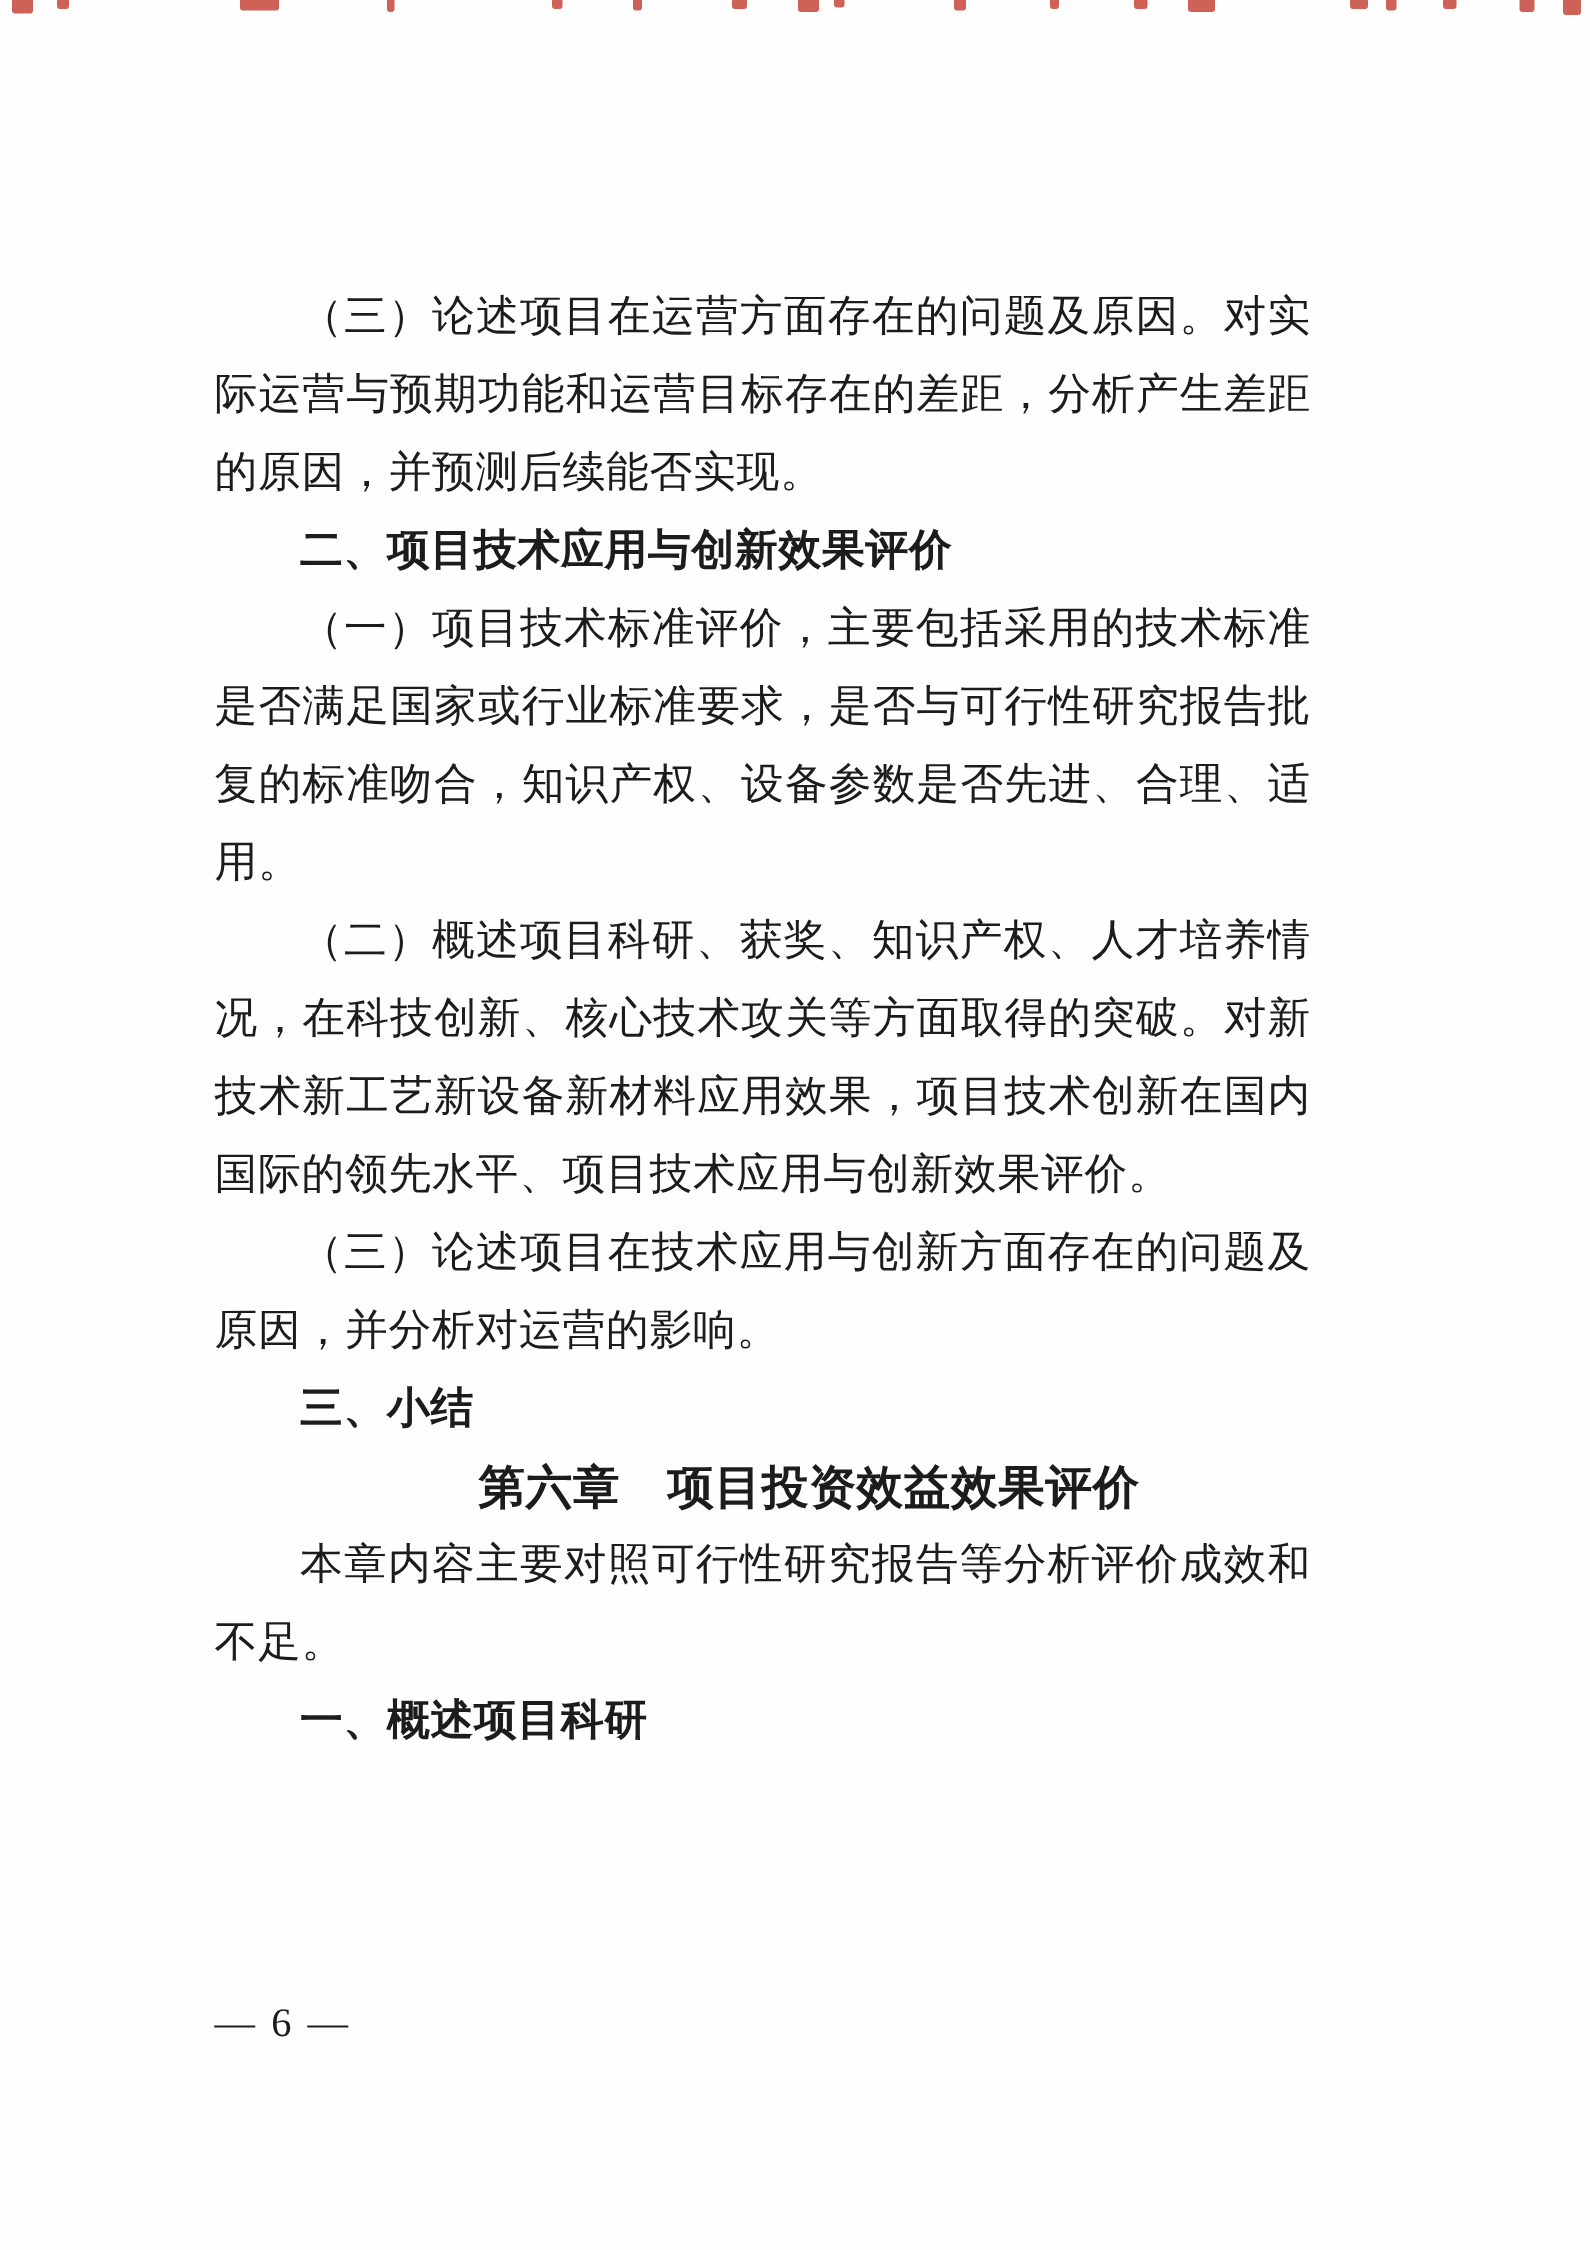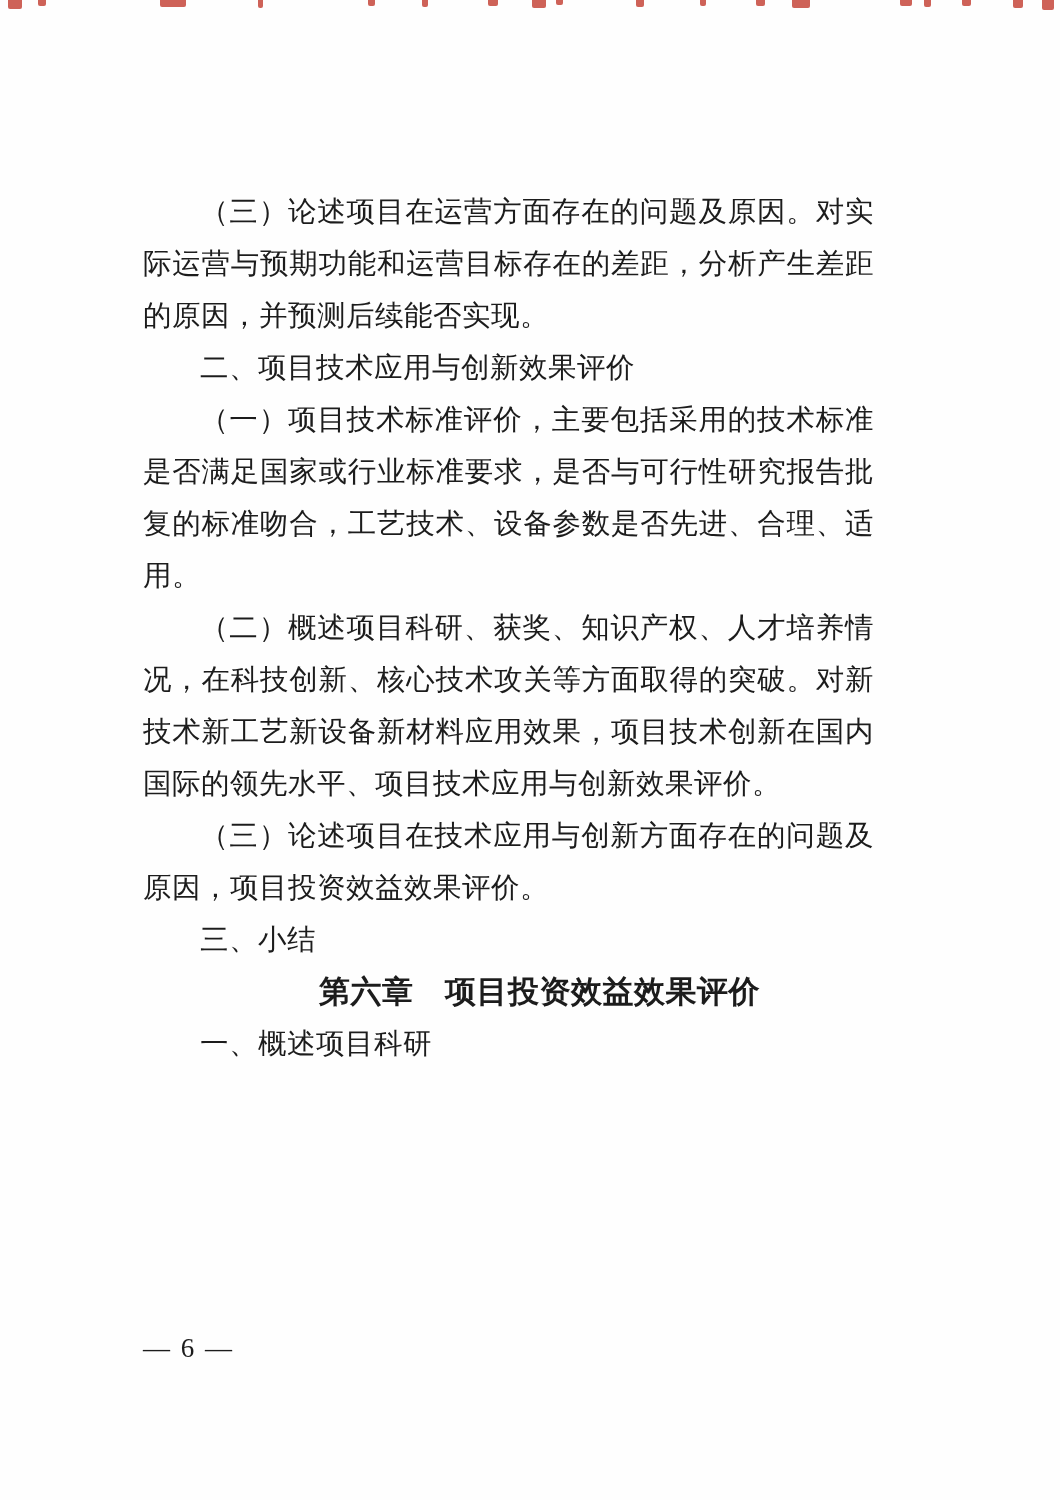--- a/index.html
+++ b/index.html
@@ -35,21 +35,21 @@
   }
   .doc-body p{
     font-size:28.5px;
     line-height:52px;
     text-align:justify;
     text-indent:2em;
     letter-spacing:0.5px;
     color:var(--ink);
   }
   .doc-body p.subheading{
-    font-weight:normal;
+    font-weight:bold;
     text-align:left;
   }
   .doc-body p.chapter{
     font-family:"Liberation Sans","DejaVu Sans",sans-serif;
     font-weight:bold;
     font-size:31px;
     text-align:center;
   }
   .page-footer{
     position:absolute;
@@ -82,21 +82,22 @@
     <div class="mark" style="left: 900px; width: 12px; height: 6px;"></div>
     <div class="mark" style="left: 924px; width: 7px; height: 7px;"></div>
     <div class="mark" style="left: 962px; width: 9px; height: 6px;"></div>
     <div class="mark" style="left: 1013px; width: 10px; height: 8px;"></div>
     <div class="mark" style="left: 1042px; width: 12px; height: 10px;"></div>
   </div>
 
 <div class="doc-body" id="doc-body">
     <p class="body">（三）论述项目在运营方面存在的问题及原因。对实际运营与预期功能和运营目标存在的差距，分析产生差距的原因，并预测后续能否实现。</p>
     <p class="subheading">二、项目技术应用与创新效果评价</p>
-    <p class="body">（一）项目技术标准评价，主要包括采用的技术标准是否满足国家或行业标准要求，是否与可行性研究报告批复的标准吻合，工艺技术、设备参数是否先进、合理、适用。</p>
+    <p class="body">（一）项目技术标准评价，主要包括采用的技术标准是否满足国家或行业标准要求，是否与可行性研究报告批复的标准吻合，知识产权、设备参数是否先进、合理、适用。</p>
     <p class="body">（二）概述项目科研、获奖、知识产权、人才培养情况，在科技创新、核心技术攻关等方面取得的突破。对新技术新工艺新设备新材料应用效果，项目技术创新在国内国际的领先水平、项目技术应用与创新效果评价。</p>
-    <p class="body">（三）论述项目在技术应用与创新方面存在的问题及原因，项目投资效益效果评价。</p>
+    <p class="body">（三）论述项目在技术应用与创新方面存在的问题及原因，并分析对运营的影响。</p>
     <p class="subheading">三、小结</p>
     <p class="chapter">第六章　项目投资效益效果评价</p>
+    <p class="body">本章内容主要对照可行性研究报告等分析评价成效和不足。</p>
     <p class="subheading">一、概述项目科研</p>
   </div>
 
 <div class="page-footer">— 6 —</div>
 
 </body></html>

